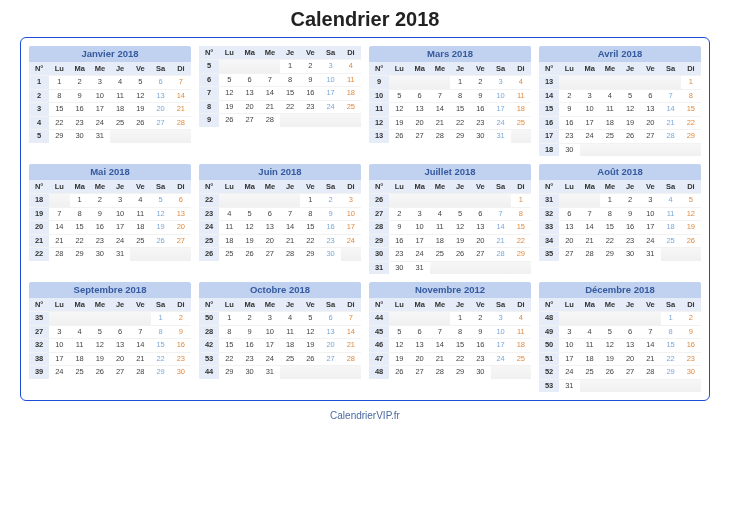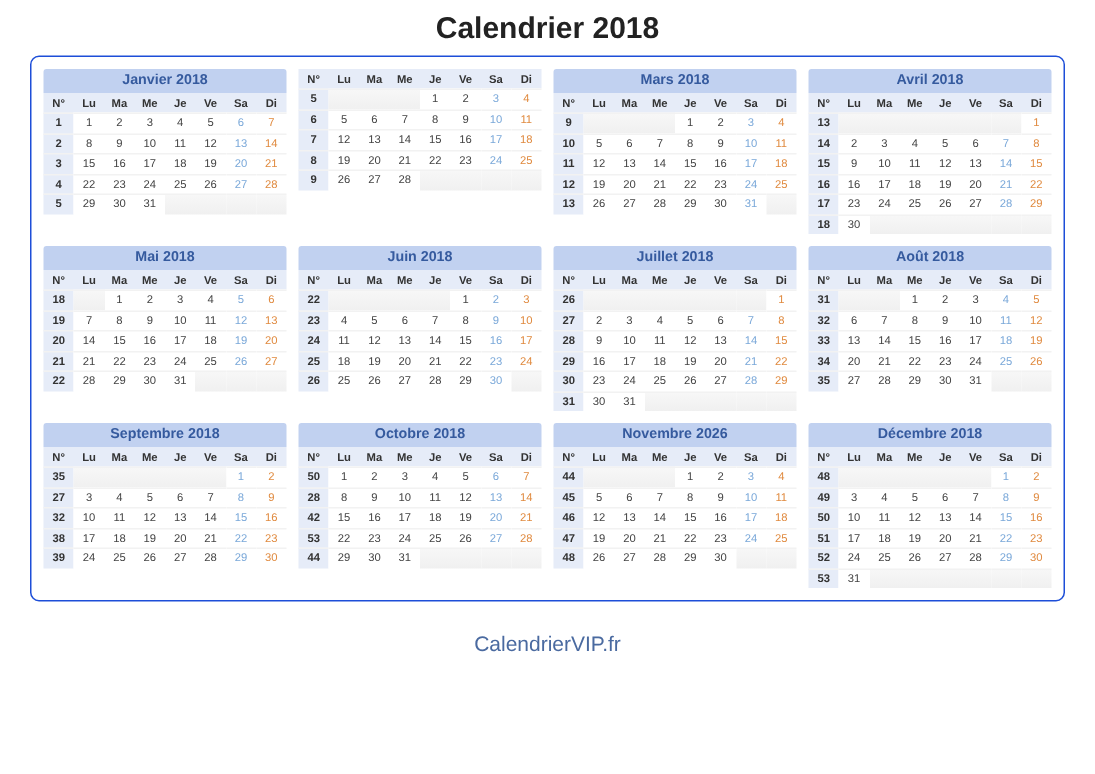--- a/index.html
+++ b/index.html
@@ -68,22 +68,22 @@
     color: #333;
     font-weight: bold;
   }
   .row .sa { color: #7aa8d9; }
   .row .su { color: #e08a3f; }
   .row .empty {
     background: linear-gradient(180deg,#f7f7f7,#f0f0f0);
     color: transparent;
   }
   .footer {
-    margin-top: 20px;
-    font-size: 14px;
+    margin-top: 9px;
+    font-size: 10px;
     color: #4a6aa0;
   }
 </style>
 </head>
 <body>
 
 <h1>Calendrier 2018</h1>
 <div class="frame" id="frame">
     <div class="month">
       <div class="month-title">Janvier 2018</div>
@@ -728,21 +728,21 @@
         <div class="cell">29</div>
         <div class="cell">30</div>
         <div class="cell">31</div>
         <div class="cell empty">.</div>
         <div class="cell empty">.</div>
         <div class="cell empty">.</div>
         <div class="cell empty">.</div>
       </div>
     </div>
     <div class="month">
-      <div class="month-title">Novembre 2026</div>
+      <div class="month-title">Novembre 2012</div>
       <div class="hdr">
         <div class="cell">N°</div>
         <div class="cell">Lu</div>
         <div class="cell">Ma</div>
         <div class="cell">Me</div>
         <div class="cell">Je</div>
         <div class="cell">Ve</div>
         <div class="cell">Sa</div>
         <div class="cell">Di</div>
       </div>

